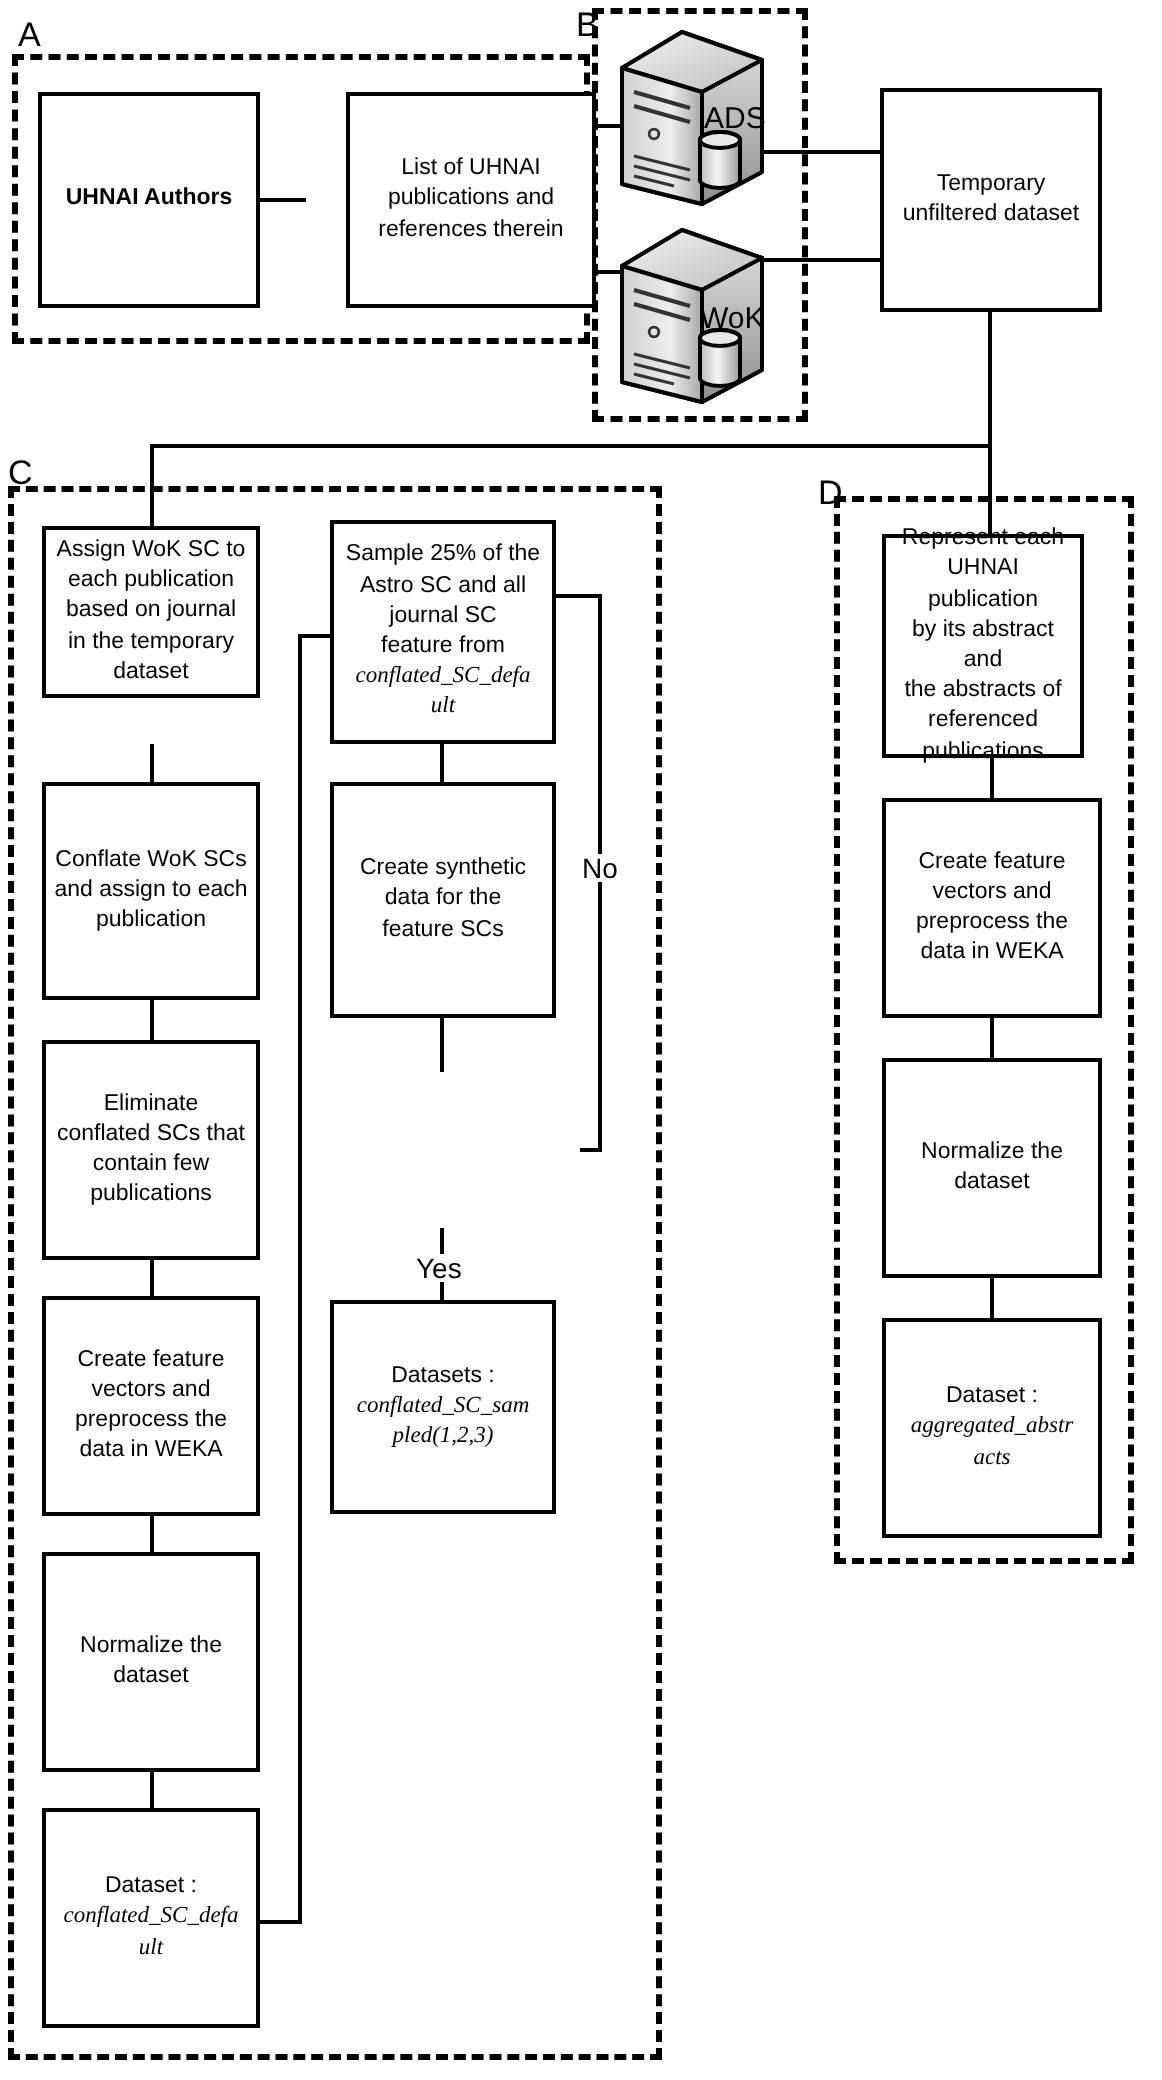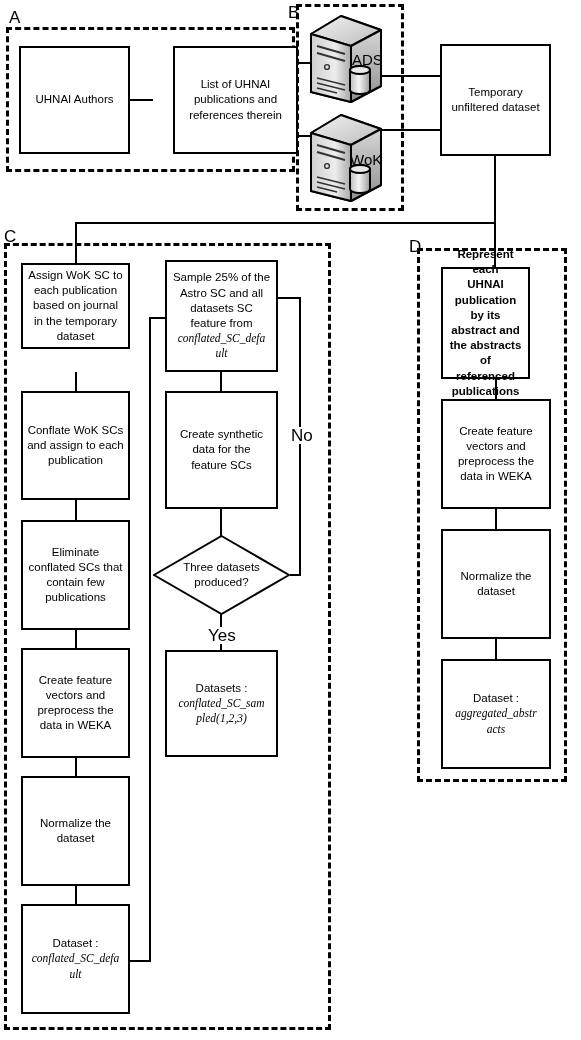--- a/index.html
+++ b/index.html
@@ -66,21 +66,21 @@
     color: #000;
   }
   
   .line {
     position: absolute;
     background: #000000;
     z-index: 1;
   }
   .edge-label {
     position: absolute;
-    font-size: 17px;
+    font-size: 14px;
     color: #000;
     background: #fff;
     padding: 0 1px;
     z-index: 2;
     line-height: 1;
   }
   
   .server {
     position: absolute;
     z-index: 4;
@@ -147,21 +147,21 @@
   <div class="line" style="left:299px; top:297px; width:2px; height:279px;"></div>
   <div class="line" style="left:277px; top:297px; width:24px; height:2px;"></div>
   <div class="edge-label" style="left:290px; top:427px;">No</div>
   <div class="edge-label" style="left:207px; top:627px;">Yes</div>
 
   <div class="line" style="left:494px; top:222px; width:2px; height:45px;"></div>
   <div class="line" style="left:495px; top:379px; width:2px; height:20px;"></div>
   <div class="line" style="left:495px; top:509px; width:2px; height:20px;"></div>
   <div class="line" style="left:495px; top:639px; width:2px; height:20px;"></div>
 
-  <div class="box" style="left:19px; top:46px; width:111px; height:108px;">
+  <div class="box" style="left:19px; top:46px; width:111px; height:108px;font-weight:bold;">
     <span class="txt">
       <span>UHNAI Authors</span>
     </span>
   </div>
 
   <div class="box" style="left:153px; top:46px; width:125px; height:108px;margin-left:20px;">
     <span class="txt">
       <span>List of UHNAI</span><br>
       <span>publications and</span><br>
       <span>references therein</span>
@@ -283,56 +283,45 @@
       <span>Dataset :</span><br>
       <span class="ital">conflated_SC_defa</span><br>
       <span class="ital">ult</span>
     </span>
   </div>
 
   <div class="box" style="left:165px; top:260px; width:113px; height:112px;">
     <span class="txt">
       <span>Sample 25% of the</span><br>
       <span>Astro SC and all</span><br>
-      <span>datasets SC</span><br>
+      <span>journal SC</span><br>
       <span>feature from</span><br>
       <span class="ital">conflated_SC_defa</span><br>
       <span class="ital">ult</span>
     </span>
   </div>
 
   <div class="box" style="left:165px; top:391px; width:113px; height:118px;">
     <span class="txt">
       <span>Create synthetic</span><br>
       <span>data for the</span><br>
       <span>feature SCs</span>
     </span>
   </div>
 
-  <div class="diamond-wrap" style="left:153px; top:535px; width:137px; height:80px;">
-    <svg width="137" height="80" viewBox="0 0 137 80">
-      <polygon points="68.5,1 136,40 68.5,79 1,40" fill="#ffffff" stroke="#000000" stroke-width="2" stroke-linejoin="miter"></polygon>
-    </svg>
-    <div class="diamond-label">
-      <span>
-        <span>Three datasets</span><br>
-        <span>produced?</span>
-      </span>
-    </div>
-  </div>
 
   <div class="box" style="left:165px; top:650px; width:113px; height:107px;">
     <span class="txt">
       <span>Datasets :</span><br>
       <span class="ital">conflated_SC_sam</span><br>
       <span class="ital">pled(1,2,3)</span>
     </span>
   </div>
 
-  <div class="box" style="left:441px; top:267px; width:89px; height:112px;font-weight:bold;">
+  <div class="box" style="left:441px; top:267px; width:101px; height:112px;">
     <span class="txt">
       <span>Represent each</span><br>
       <span>UHNAI publication</span><br>
       <span>by its abstract and</span><br>
       <span>the abstracts of</span><br>
       <span>referenced</span><br>
       <span>publications</span>
     </span>
   </div>
 

